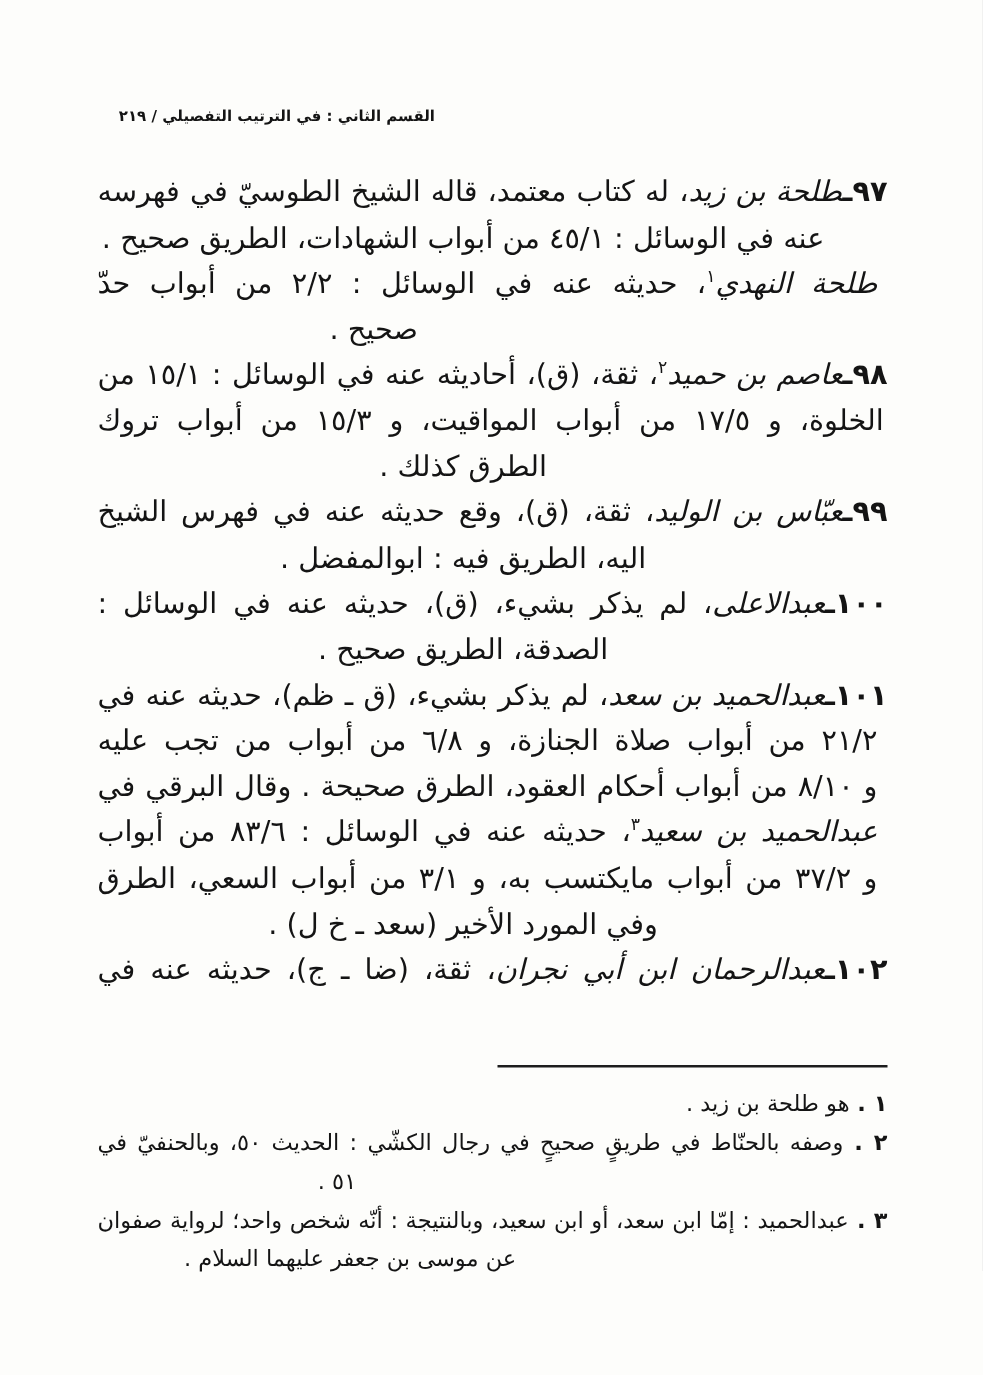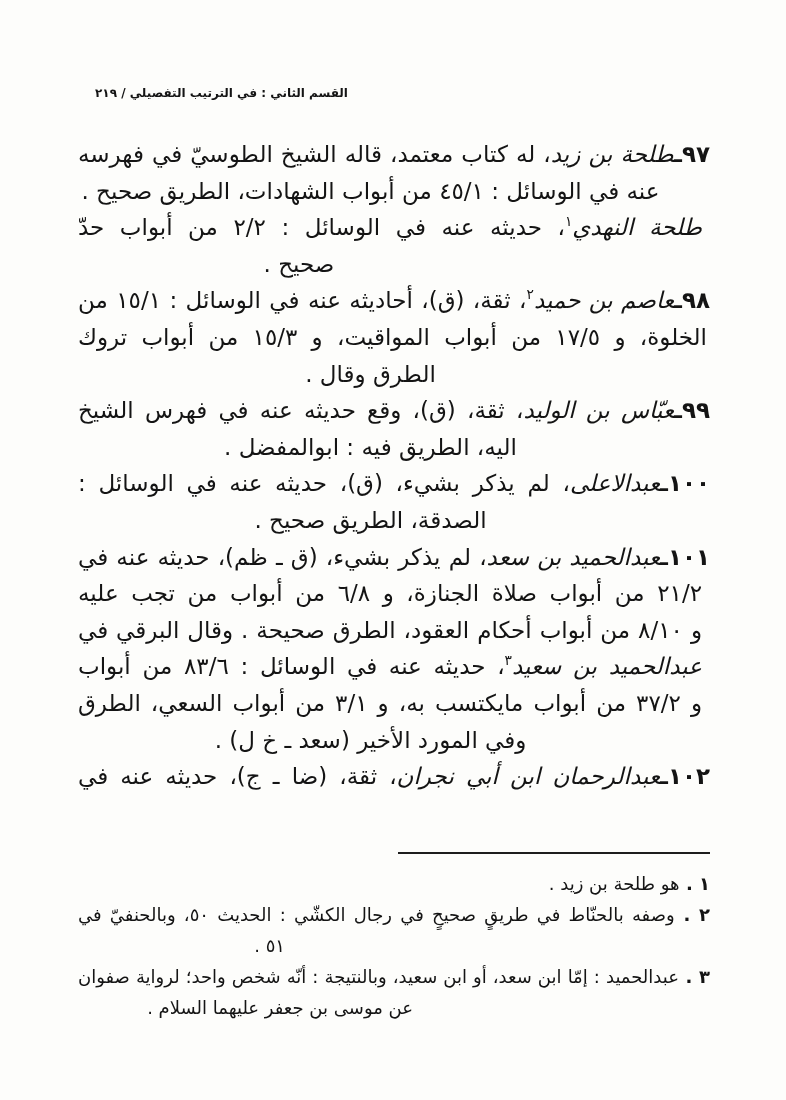--- a/index.html
+++ b/index.html
@@ -75,21 +75,21 @@
 <div class="page">
   <div class="running-header">القسم الثاني : في الترتيب التفصيلي / ٢١٩</div>
 
   <div class="body-text">
       <div class="line justify"><span class="seg-num">٩٧ـ</span><span class="seg-name">طلحة بن زيد</span><span class="seg-text">، له كتاب معتمد، قاله الشيخ الطوسيّ في فهرسه (قر ـ ق)، حديثه</span></div>
       <div class="line" style="padding-right: 47px;"><span class="seg-text">عنه في الوسائل : ٤٥/١ من أبواب الشهادات، الطريق صحيح .</span></div>
       <div class="line justify" style="padding-right: 8px;"><span class="seg-name">طلحة النهدي</span><sup class="seg-sup">١</sup><span class="seg-text">، حديثه عنه في الوسائل : ٢/٢ من أبواب حدّ المحارب، الطريق</span></div>
       <div class="line" style="padding-right: 190px;"><span class="seg-text">صحيح .</span></div>
       <div class="line justify"><span class="seg-num">٩٨ـ</span><span class="seg-name">عاصم بن حميد</span><sup class="seg-sup">٢</sup><span class="seg-text">، ثقة، (ق)، أحاديثه عنه في الوسائل : ١٥/١ من أبواب أحكام</span></div>
       <div class="line justify" style="padding-right: 3px;"><span class="seg-text">الخلوة، و ١٧/٥ من أبواب المواقيت، و ١٥/٣ من أبواب تروك الإحرام،</span></div>
-      <div class="line" style="padding-right: 47px;"><span class="seg-text">الطرق وقال .</span></div>
+      <div class="line" style="padding-right: 47px;"><span class="seg-text">الطرق كذلك .</span></div>
       <div class="line justify"><span class="seg-num">٩٩ـ</span><span class="seg-name">عبّاس بن الوليد</span><span class="seg-text">، ثقة، (ق)، وقع حديثه عنه في فهرس الشيخ الطوسيّ في طريقه</span></div>
       <div class="line" style="padding-right: 47px;"><span class="seg-text">اليه، الطريق فيه : ابوالمفضل .</span></div>
       <div class="line justify"><span class="seg-num">١٠٠ـ</span><span class="seg-name">عبدالاعلى</span><span class="seg-text">، لم يذكر بشيء، (ق)، حديثه عنه في الوسائل : ٤١/١ من أبواب</span></div>
       <div class="line" style="padding-right: 47px;"><span class="seg-text">الصدقة، الطريق صحيح .</span></div>
       <div class="line justify"><span class="seg-num">١٠١ـ</span><span class="seg-name">عبدالحميد بن سعد</span><span class="seg-text">، لم يذكر بشيء، (ق ـ ظم)، حديثه عنه في الوسائل :</span></div>
       <div class="line justify" style="padding-right: 8px;"><span class="seg-text">٢١/٢ من أبواب صلاة الجنازة، و ٦/٨ من أبواب من تجب عليه الزكاة،</span></div>
       <div class="line justify" style="padding-right: 8px;"><span class="seg-text">و ٨/١٠ من أبواب أحكام العقود، الطرق صحيحة . وقال البرقي في رجال</span></div>
       <div class="line justify" style="padding-right: 8px;"><span class="seg-name">عبدالحميد بن سعيد</span><sup class="seg-sup">٣</sup><span class="seg-text">، حديثه عنه في الوسائل : ٨٣/٦ من أبواب الطواف،</span></div>
       <div class="line justify" style="padding-right: 8px;"><span class="seg-text">و ٣٧/٢ من أبواب مايكتسب به، و ٣/١ من أبواب السعي، الطرق صحيحة،</span></div>
       <div class="line" style="padding-right: 47px;"><span class="seg-text">وفي المورد الأخير (سعد ـ خ ل) .</span></div>

